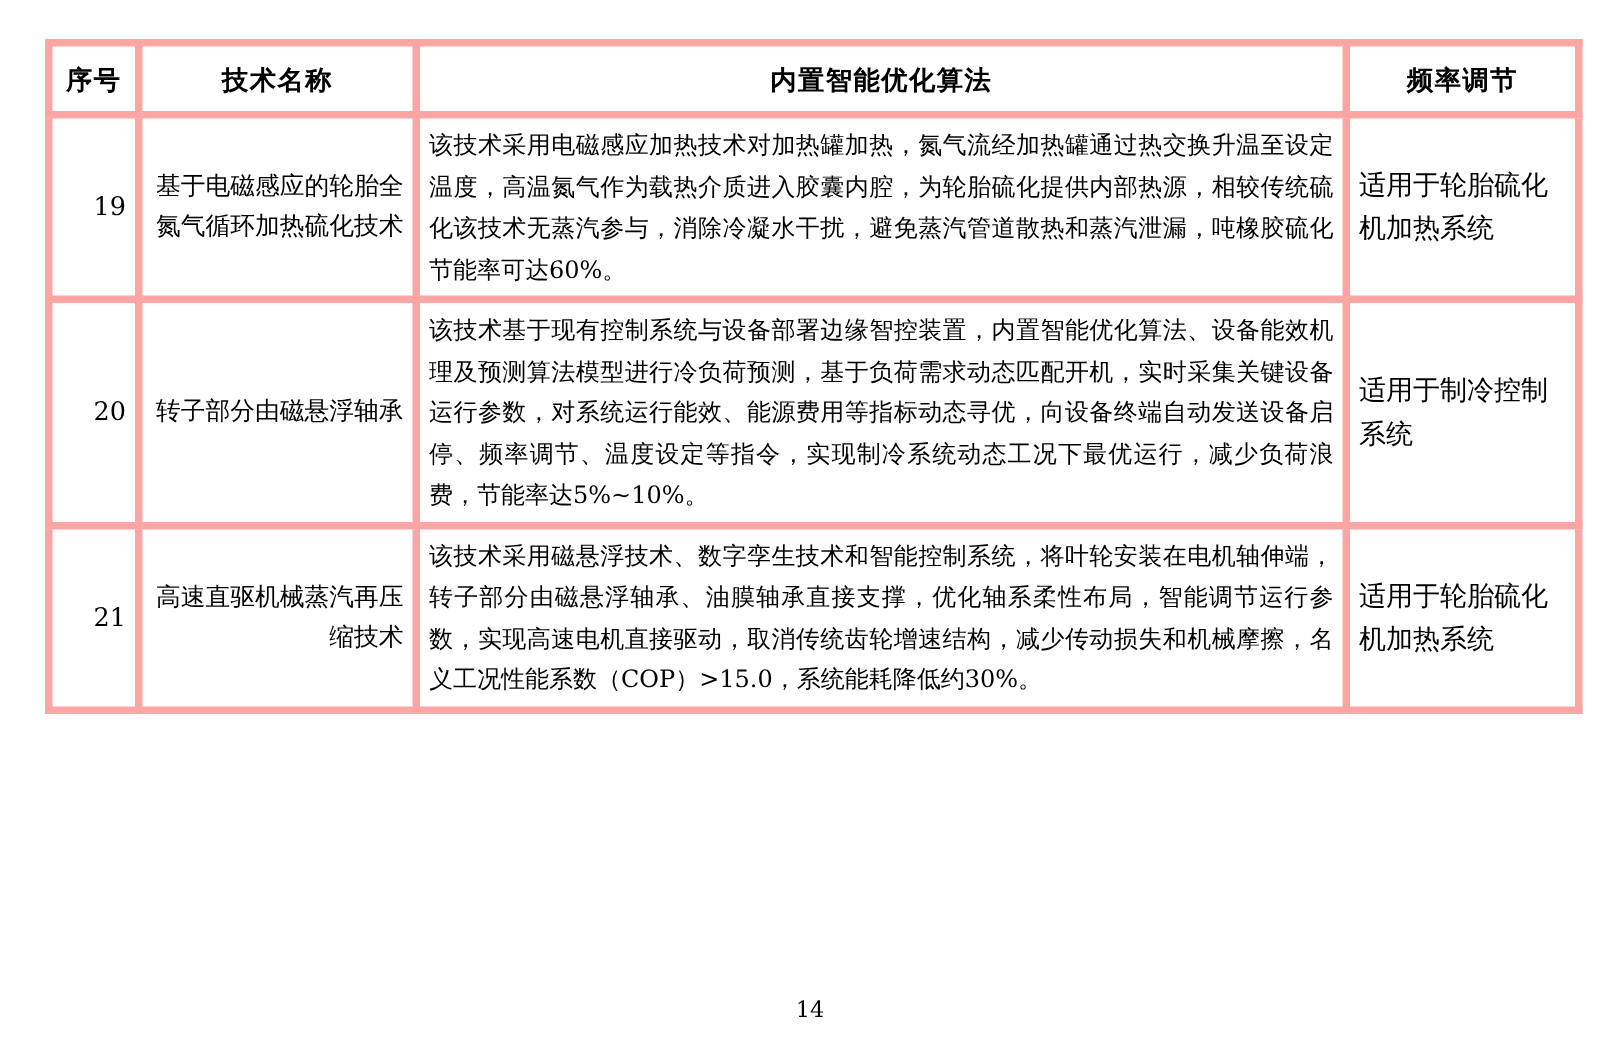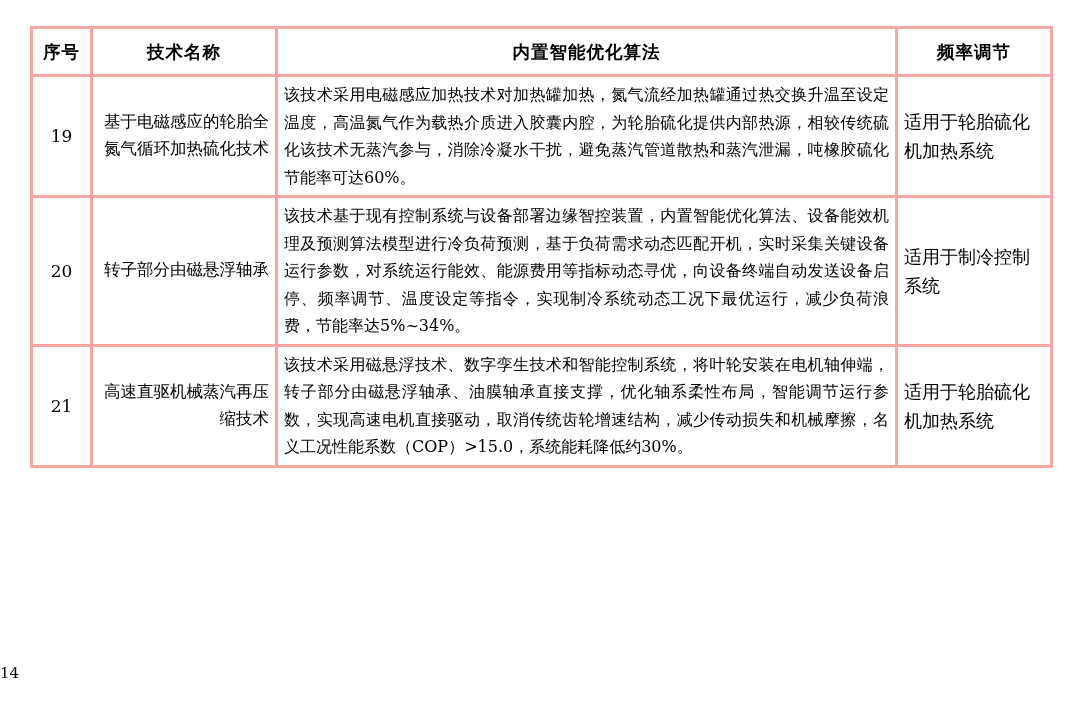--- a/index.html
+++ b/index.html
@@ -25,39 +25,39 @@
     padding: 26px 30px 0 30px;
   }
   table.tech-table {
     border-collapse: collapse;
     table-layout: fixed;
     width: 1020px;
     margin: 0 auto;
   }
   table.tech-table td,
   table.tech-table th {
-    border: 3px solid #fca5a5;
+    border: 5px solid #fca5a5;
     vertical-align: middle;
     padding: 4px 6px;
     box-sizing: border-box;
   }
   thead th {
     text-align: center;
     font-weight: bold;
     font-size: 17.5px;
     height: 48px;
     letter-spacing: 1px;
   }
   .col-no    { width: 60px; }
   .col-name  { width: 185px; }
   .col-desc  { width: 620px; }
   .col-scope { width: 155px; }
 
   td.cell-no {
-    text-align: center;
+    text-align: right;
     font-size: 17px;
   }
   td.cell-name {
     font-size: 16.5px;
     line-height: 1.62;
     text-align: right;
     padding-left: 12px;
     padding-right: 8px;
   }
   td.cell-desc {
@@ -76,20 +76,21 @@
     line-height: 1.62;
     text-align: left;
     padding-left: 10px;
     padding-right: 8px;
   }
   .page-number {
     position: absolute;
     left: 0;
     right: 0;
     bottom: 22px;
+    text-align: center;
     font-size: 15px;
     font-family: "DejaVu Serif", "Liberation Serif", serif;
   }
 </style>
 </head>
 <body>
 
 <div class="page">
 
   <table class="tech-table">
@@ -110,21 +111,21 @@
     <tbody>
       <tr>
         <td class="cell-no">19</td>
         <td class="cell-name">基于电磁感应的轮胎全氮气循环加热硫化技术</td>
         <td class="cell-desc">该技术采用电磁感应加热技术对加热罐加热，氮气流经加热罐通过热交换升温至设定温度，高温氮气作为载热介质进入胶囊内腔，为轮胎硫化提供内部热源，相较传统硫化该技术无蒸汽参与，消除冷凝水干扰，避免蒸汽管道散热和蒸汽泄漏，吨橡胶硫化节能率可达60%。</td>
         <td class="cell-scope">适用于轮胎硫化机加热系统</td>
       </tr>
       <tr>
         <td class="cell-no">20</td>
         <td class="cell-name">转子部分由磁悬浮轴承</td>
-        <td class="cell-desc">该技术基于现有控制系统与设备部署边缘智控装置，内置智能优化算法、设备能效机理及预测算法模型进行冷负荷预测，基于负荷需求动态匹配开机，实时采集关键设备运行参数，对系统运行能效、能源费用等指标动态寻优，向设备终端自动发送设备启停、频率调节、温度设定等指令，实现制冷系统动态工况下最优运行，减少负荷浪费，节能率达5%~34%。</td>
+        <td class="cell-desc">该技术基于现有控制系统与设备部署边缘智控装置，内置智能优化算法、设备能效机理及预测算法模型进行冷负荷预测，基于负荷需求动态匹配开机，实时采集关键设备运行参数，对系统运行能效、能源费用等指标动态寻优，向设备终端自动发送设备启停、频率调节、温度设定等指令，实现制冷系统动态工况下最优运行，减少负荷浪费，节能率达5%~10%。</td>
         <td class="cell-scope">适用于制冷控制系统</td>
       </tr>
       <tr>
         <td class="cell-no">21</td>
         <td class="cell-name">高速直驱机械蒸汽再压缩技术</td>
         <td class="cell-desc">该技术采用磁悬浮技术、数字孪生技术和智能控制系统，将叶轮安装在电机轴伸端，转子部分由磁悬浮轴承、油膜轴承直接支撑，优化轴系柔性布局，智能调节运行参数，实现高速电机直接驱动，取消传统齿轮增速结构，减少传动损失和机械摩擦，名义工况性能系数（COP）&gt;15.0，系统能耗降低约30%。</td>
         <td class="cell-scope">适用于轮胎硫化机加热系统</td>
       </tr>
     </tbody>
   </table>

